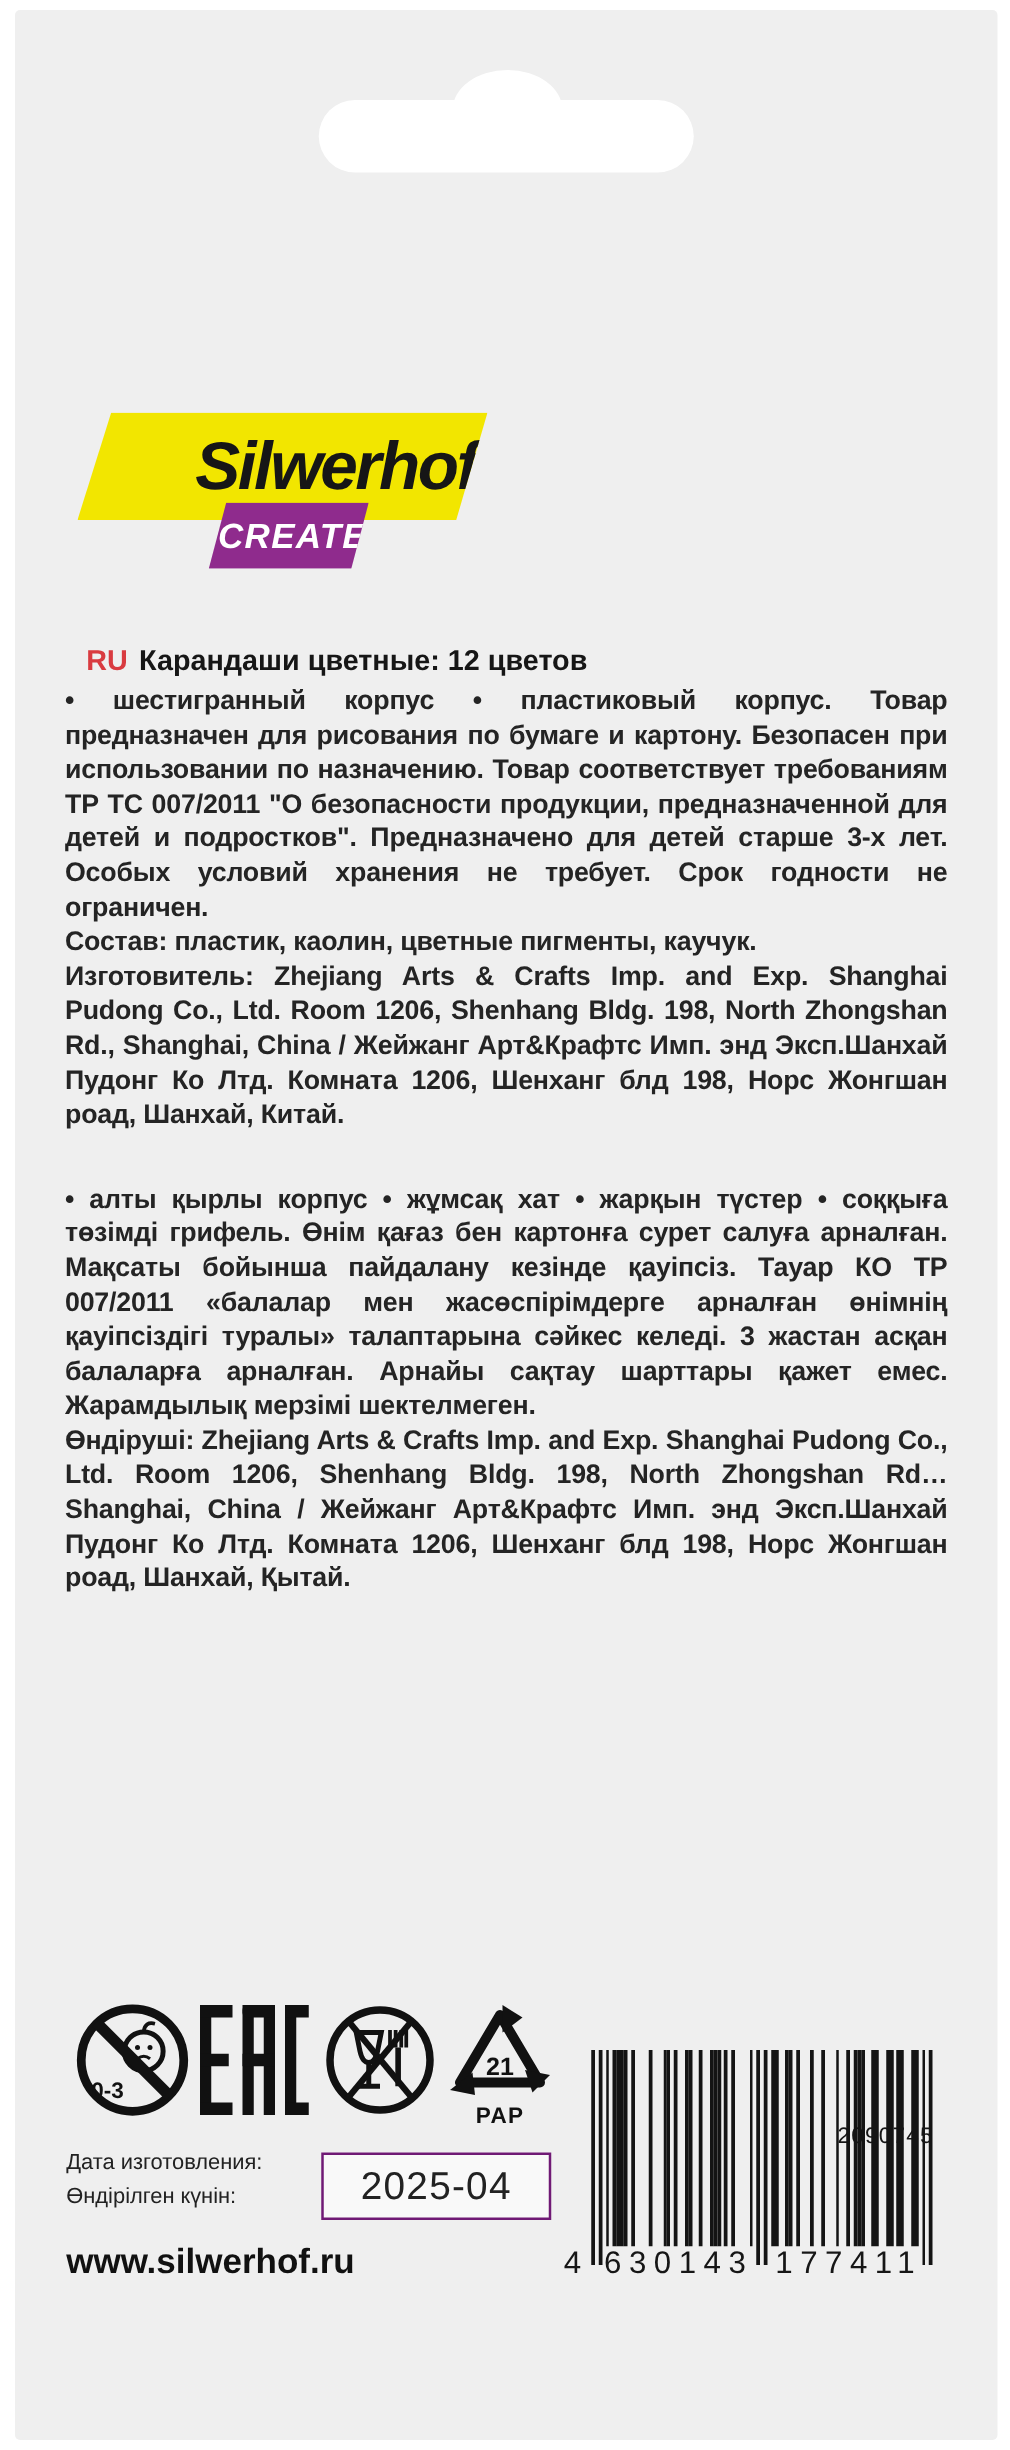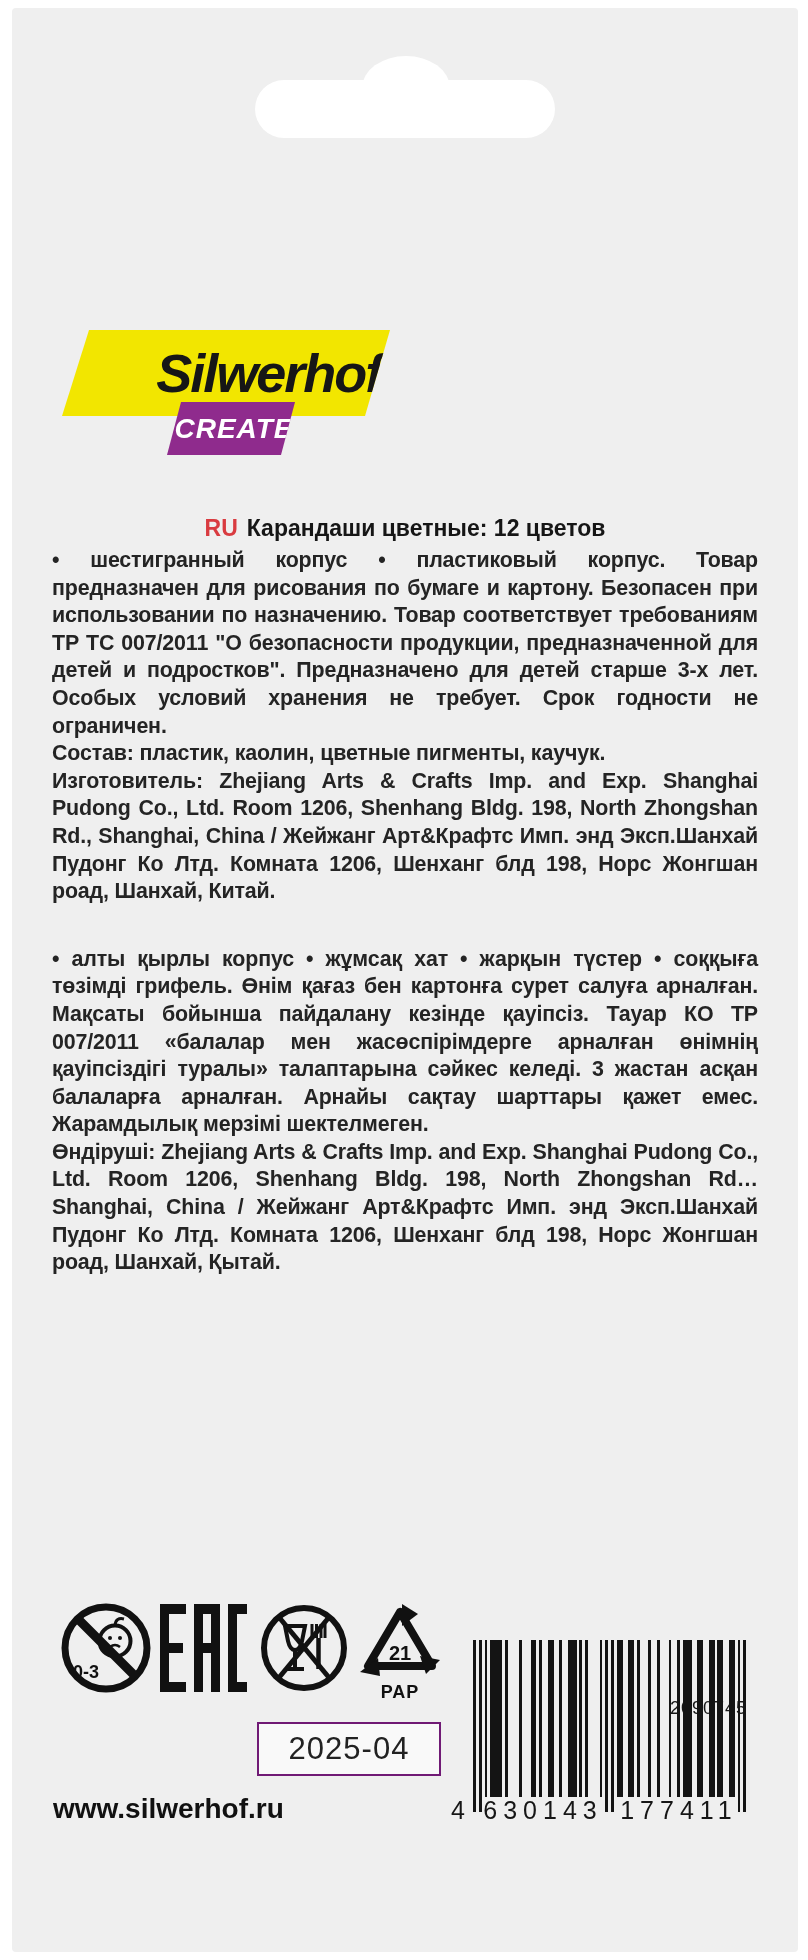--- a/index.html
+++ b/index.html
@@ -18,21 +18,21 @@
   .logo-yellow .word{font-size:54px;font-weight:700;font-style:italic;letter-spacing:-2px;color:#161616;
     padding-left:10px;white-space:nowrap;}
   .logo-yellow sup{font-size:16px;font-style:normal;letter-spacing:0;vertical-align:28px;margin-left:1px;}
   .logo-purple{position:absolute;left:163px;top:402px;width:134px;height:53px;background:#8f2b8d;
     clip-path:polygon(18px 0,132px 0,118px 53px,4px 53px);
     display:flex;align-items:center;justify-content:center;}
   .logo-purple .word{font-size:28px;font-weight:700;font-style:italic;color:#fff;letter-spacing:1px;padding-left:8px;}
 
   
   .content{position:absolute;left:52px;top:515px;width:706px;}
-  .sec-title{font-size:23px;font-weight:700;margin:0 0 5px 0;color:#161616;text-align:center;}
+  .sec-title{font-size:23px;font-weight:700;margin:0 0 5px 17px;color:#161616;}
   .lang-tag{color:#d93b40;margin-right:9px;}
   p.body{font-size:21.4px;line-height:27.6px;text-align:justify;margin:0;letter-spacing:-0.15px;color:#242424;font-weight:bold;}
   .kz-block{margin-top:40px;}
 
   
   .icons{position:absolute;left:60px;top:1602px;display:flex;align-items:flex-start;}
   .icons svg{display:block;}
   .ic{stroke:#111;fill:none;}
   .icons .gap1{margin-left:4px;} .icons .gap2{margin-left:10px;} .icons .gap3{margin-left:8px;}
 
@@ -229,18 +229,22 @@
         <div class="bc-mod guard"></div>
         <div class="bc-mod on guard"></div>
       </div>
     <div class="digits">
       <span class="d0">4</span>
       <span class="dg">630143</span>
       <span class="dg">177411</span>
     </div>
   </div>
 
+  <div class="date-labels">
+    <div>Дата изготовления:</div>
+    <div>Өндірілген күнін:</div>
+  </div>
   <div class="date-box">
     <span>2025-04</span>
   </div>
 
   <div class="website">www.silwerhof.ru</div>
 </div>
 
 </body></html>

